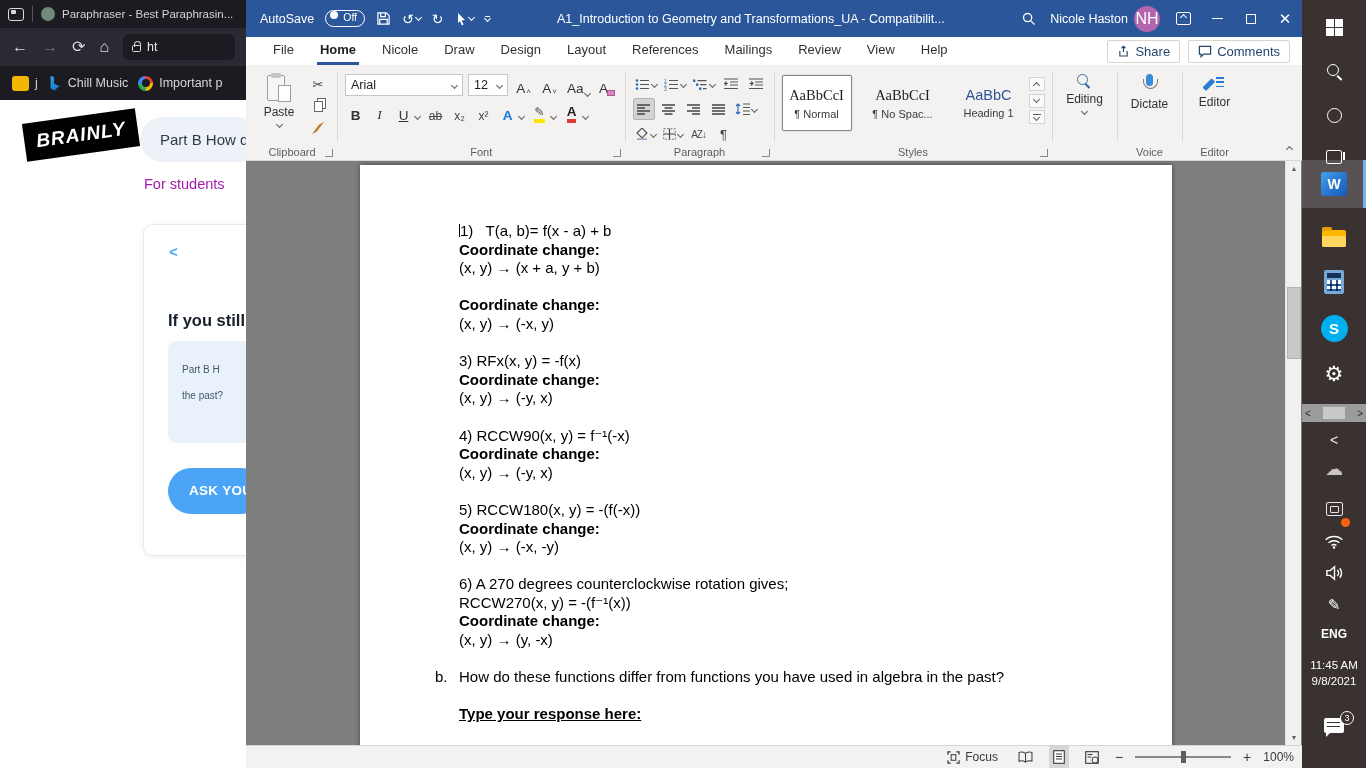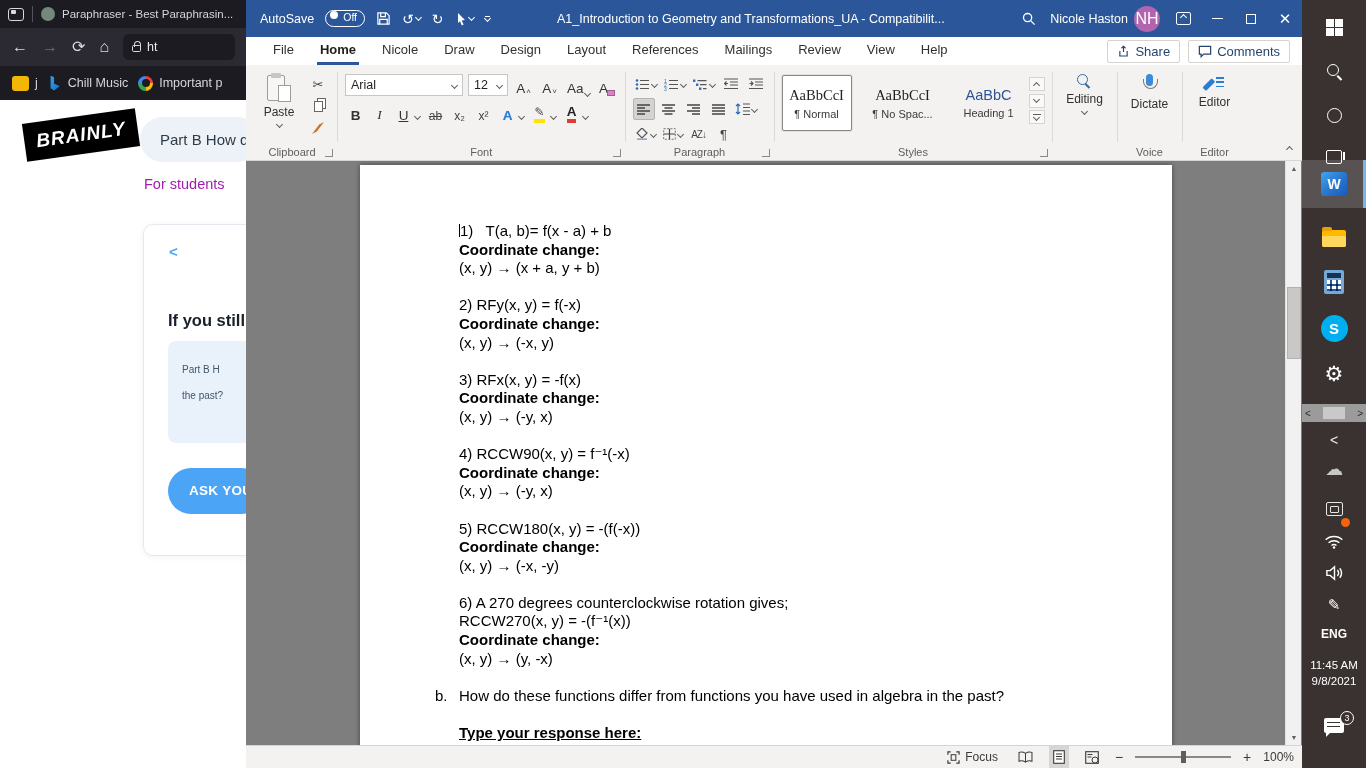--- a/index.html
+++ b/index.html
@@ -575,21 +575,20 @@
       <div class="page">
         <div class="doc-text">
 
           <div class="doc-item">
             <div class="doc-line"><span class="caret"></span><span>1)   T(a, b)= f(x - a) + b</span></div>
             <div class="doc-line bold">Coordinate change:</div>
             <div class="doc-line">(x, y) → (x + a, y + b)</div>
           </div>
 
           <div class="doc-item">
-            <div class="doc-line">2) RFy(x, y) = f(-x)</div>
             <div class="doc-line bold">Coordinate change:</div>
             <div class="doc-line">(x, y) → (-x, y)</div>
           </div>
 
           <div class="doc-item">
             <div class="doc-line">3) RFx(x, y) = -f(x)</div>
             <div class="doc-line bold">Coordinate change:</div>
             <div class="doc-line">(x, y) → (-y, x)</div>
           </div>
 

